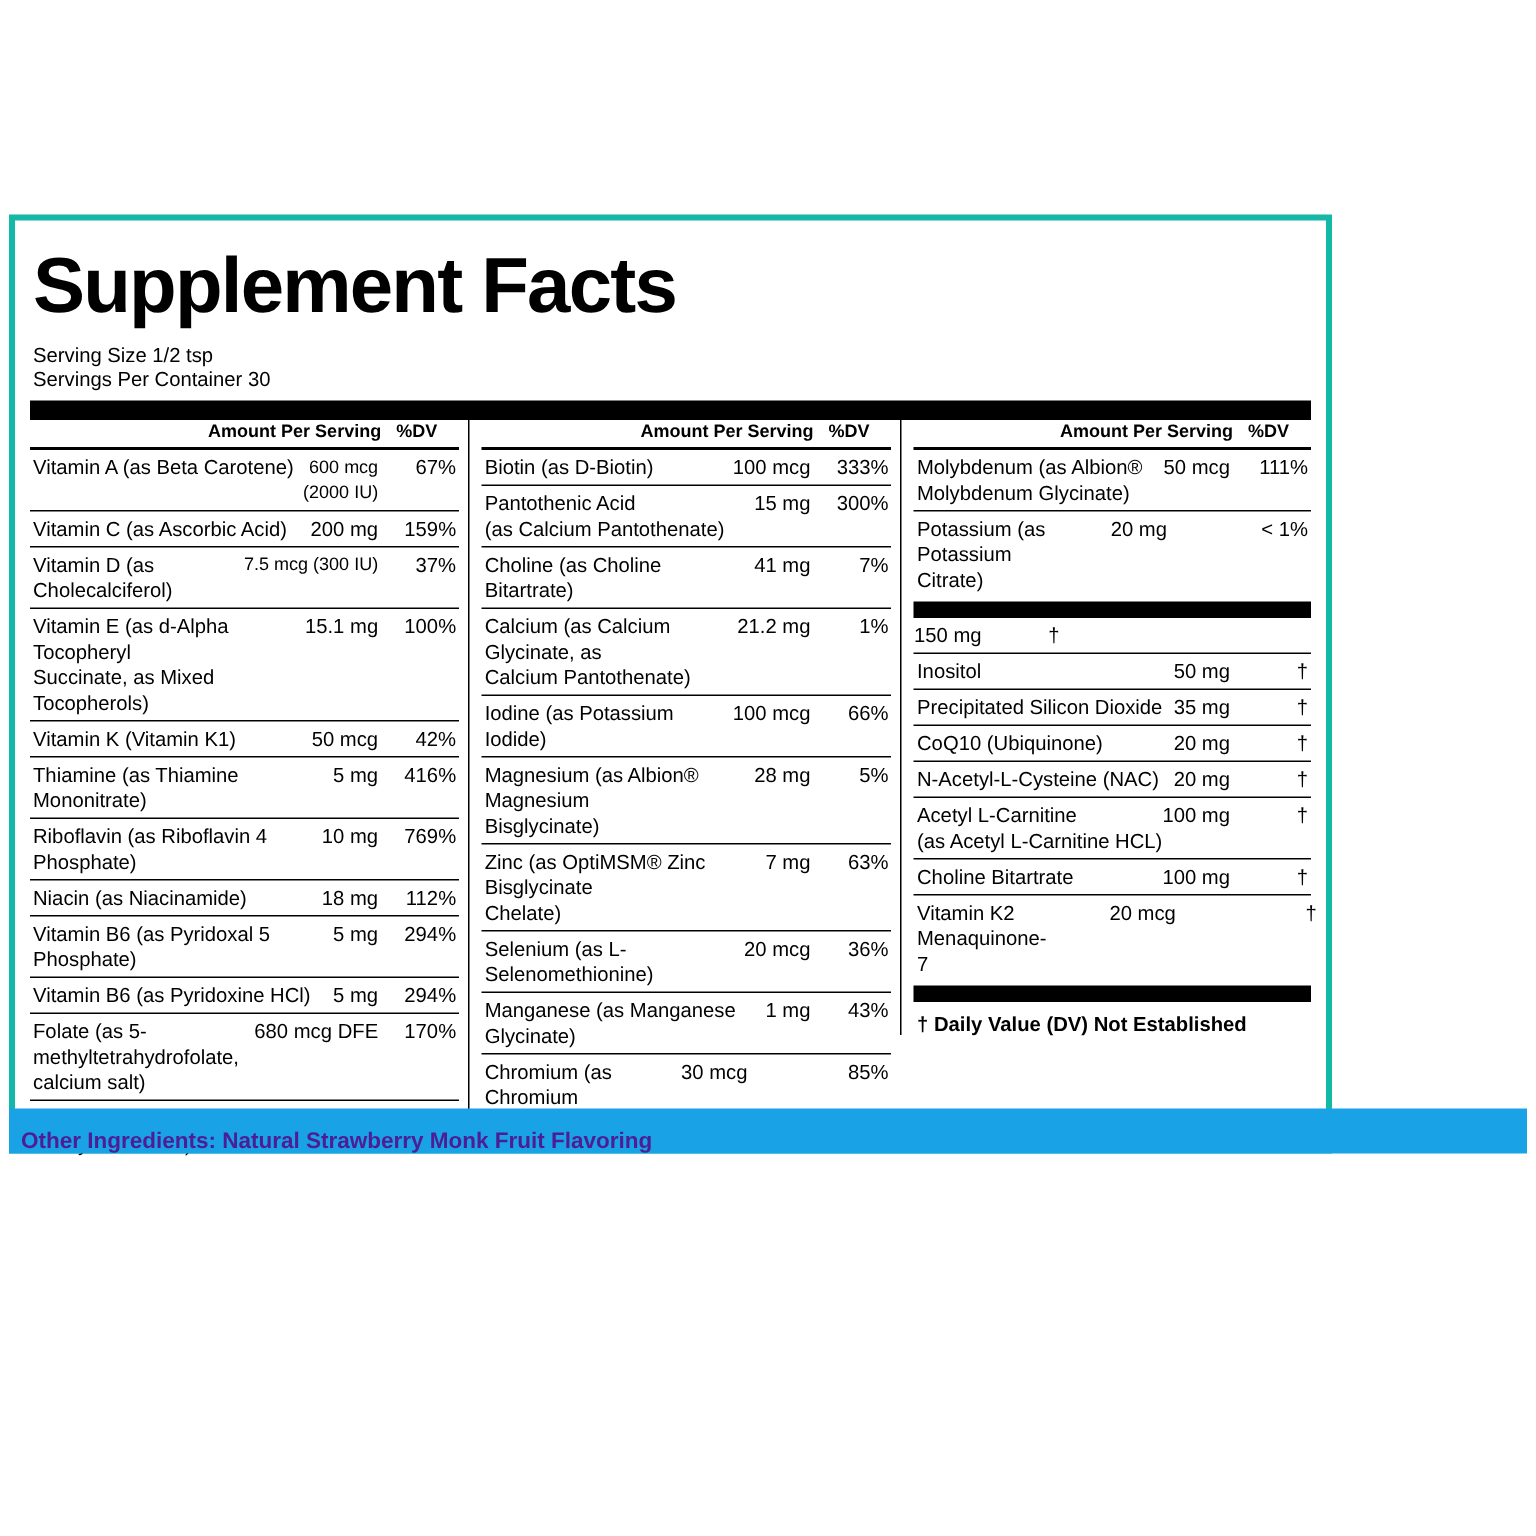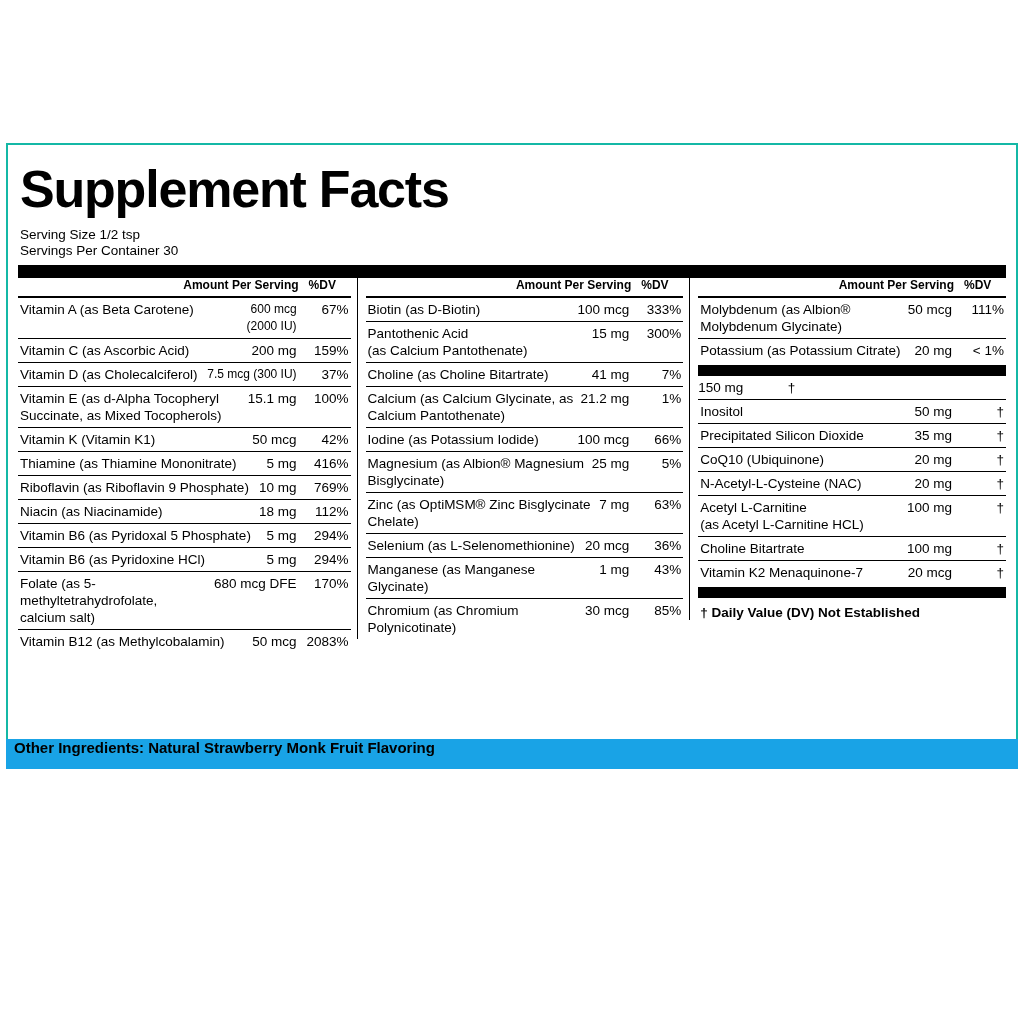--- a/index.html
+++ b/index.html
@@ -13,23 +13,23 @@
     font-family: "Liberation Sans", sans-serif;
     color: #000000;
     position: relative;
     overflow: hidden;
   }
 
   .panel {
     position: absolute;
     left: 6px;
     top: 143px;
-    width: 1012px;
+    width: 882px;
     height: 626px;
-    border: 2px solid #14b8a6;
+    border: 4px solid #14b8a6;
     background: #ffffff;
     box-sizing: border-box;
   }
 
   .inner {
     position: absolute;
     left: 0;
     top: 0;
     right: 0;
     bottom: 0;
@@ -83,21 +83,21 @@
   .colhead .dv { width: 42px; text-align: left; }
 
   .row {
     display: flex;
     border-bottom: 1px solid #000;
     font-size: 13.5px;
     line-height: 17px;
     padding: 3px 0 3px 0;
     align-items: flex-start;
   }
-  .row.nb { border-bottom: none; }
+  .row.nb { border-bottom: none; gap: 42px; }
   .row .nm {
     flex: 1 1 auto;
     padding-left: 2px;
     white-space: pre-line;
   }
   .row .amt {
     flex: 0 0 auto;
     text-align: right;
     padding-right: 8px;
     white-space: pre-line;
@@ -123,25 +123,25 @@
     padding: 7px 0 0 2px;
   }
 
   .otheringredients {
     position: absolute;
     left: 6px;
     top: 739px;
     width: 1012px;
     height: 30px;
     background: #19a3e6;
-    color: #000000;
+    color: #4c1d95;
     font-size: 15px;
     font-weight: bold;
     display: flex;
-    align-items: flex-start;
+    align-items: flex-end;
     padding-left: 8px;
     box-sizing: border-box;
   }
 </style>
 </head>
 <body>
 
 <div class="panel">
   <div class="inner">
 
@@ -188,21 +188,21 @@
               <div class="nm">Vitamin K (Vitamin K1)</div>
               <div class="amt">50 mcg</div>
               <div class="pdv">42%</div>
             </div>
             <div class="row">
               <div class="nm">Thiamine (as Thiamine Mononitrate)</div>
               <div class="amt">5 mg</div>
               <div class="pdv">416%</div>
             </div>
             <div class="row">
-              <div class="nm">Riboflavin (as Riboflavin 9 Phosphate)</div>
+              <div class="nm">Riboflavin (as Riboflavin 4 Phosphate)</div>
               <div class="amt">10 mg</div>
               <div class="pdv">769%</div>
             </div>
             <div class="row">
               <div class="nm">Niacin (as Niacinamide)</div>
               <div class="amt">18 mg</div>
               <div class="pdv">112%</div>
             </div>
             <div class="row">
               <div class="nm">Vitamin B6 (as Pyridoxal 5 Phosphate)</div>
@@ -257,21 +257,21 @@
               <div class="pdv">1%</div>
             </div>
             <div class="row">
               <div class="nm">Iodine (as Potassium Iodide)</div>
               <div class="amt">100 mcg</div>
               <div class="pdv">66%</div>
             </div>
             <div class="row">
               <div class="nm">Magnesium (as Albion® Magnesium
 Bisglycinate)</div>
-              <div class="amt">25 mg</div>
+              <div class="amt">28 mg</div>
               <div class="pdv">5%</div>
             </div>
             <div class="row">
               <div class="nm">Zinc (as OptiMSM® Zinc Bisglycinate
 Chelate)</div>
               <div class="amt">7 mg</div>
               <div class="pdv">63%</div>
             </div>
             <div class="row">
               <div class="nm">Selenium (as L-Selenomethionine)</div>

